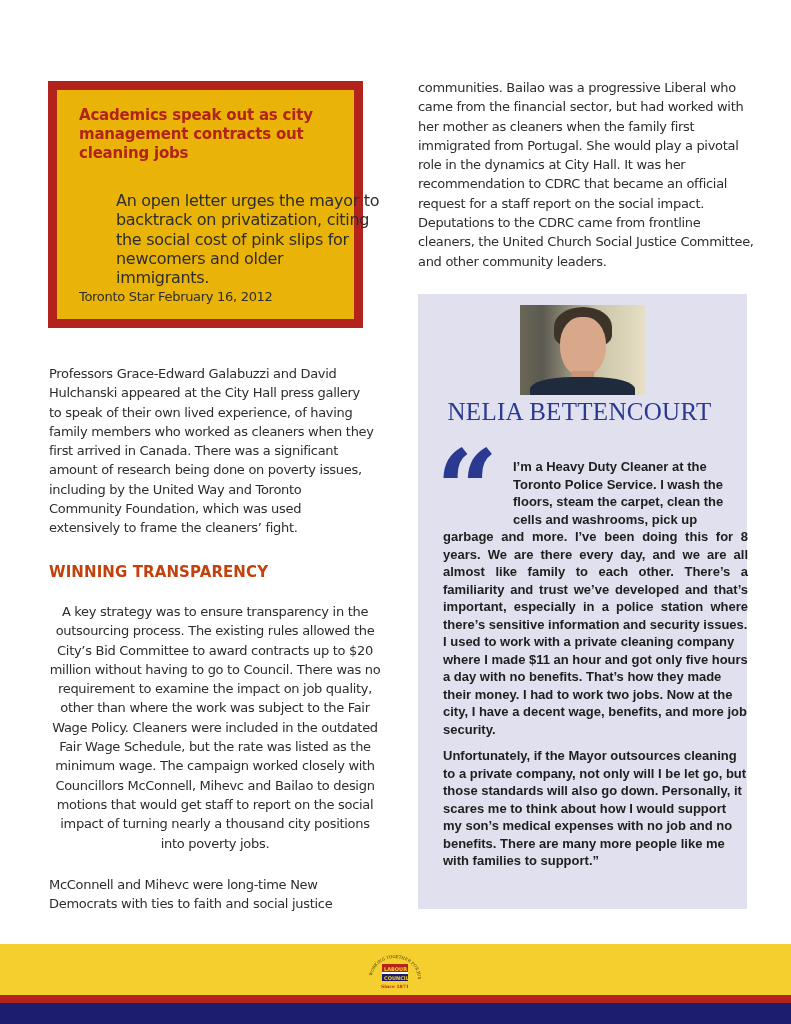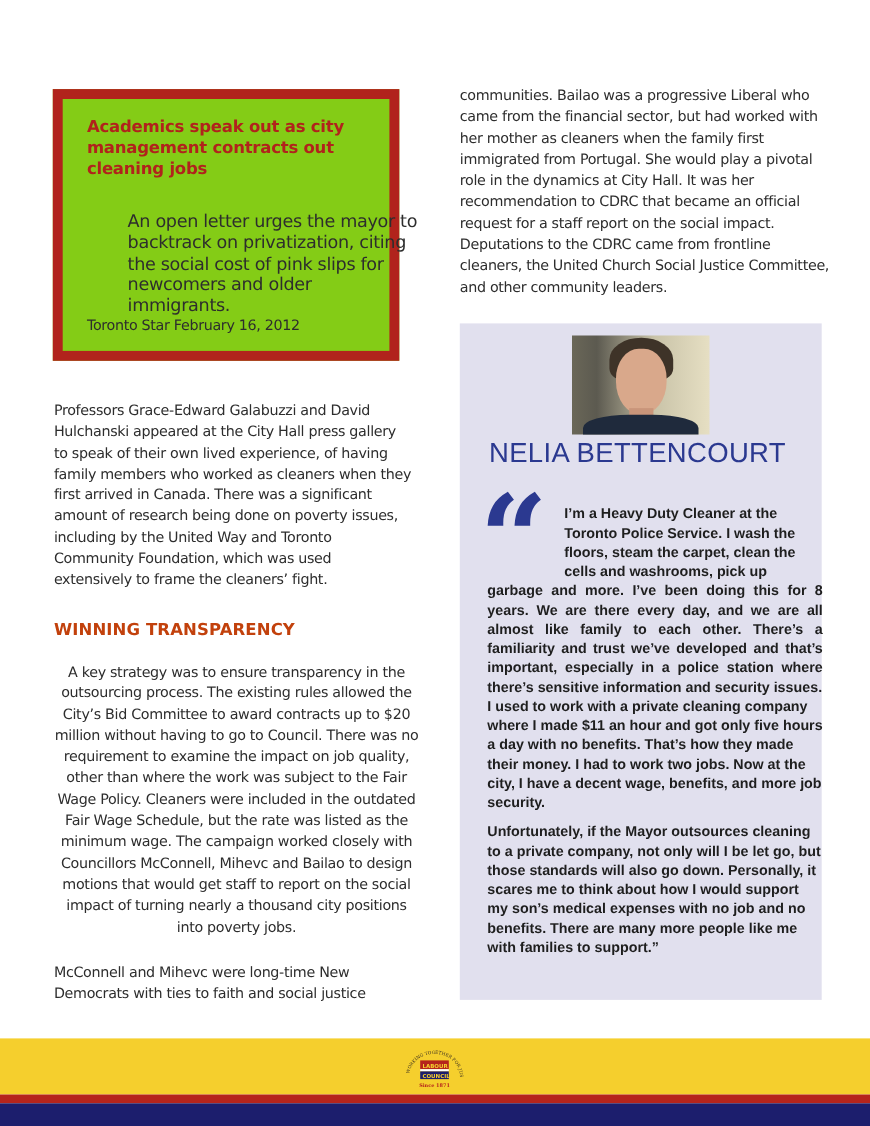--- a/index.html
+++ b/index.html
@@ -4,21 +4,21 @@
 <style>
   html, body { margin: 0; padding: 0; }
   body {
     width: 791px; height: 1024px; position: relative; overflow: hidden;
     background: #ffffff;
     font-family: "DejaVu Sans", sans-serif;
     color: #2a2a2a;
   }
   .callout {
     position: absolute; left: 48px; top: 81px; width: 297px; height: 229px;
-    border: 9px solid #b1231c; background: #84cc16;
+    border: 9px solid #b1231c; background: #eab308;
     padding: 0;
   }
   .callout-title {
     position: absolute; left: 22px; top: 16px; width: 260px;
     color: #b1231c; font-weight: bold; font-size: 15px; line-height: 19px;
     font-family: "DejaVu Sans", sans-serif; letter-spacing: -0.2px;
   }
   .callout-body {
     position: absolute; left: 22px; top: 101px; width: 265px;
     font-size: 16px; line-height: 19.3px; color: #2d2d2d; letter-spacing: -0.3px; margin-left: 37px;
@@ -57,21 +57,21 @@
     position: absolute; left: 10px; top: 72px; width: 105px; height: 30px;
     background: #1f2a3c; border-radius: 40% 40% 0 0;
   }
   .photo .neck {
     position: absolute; left: 52px; top: 66px; width: 22px; height: 14px;
     background: #c9957a;
   }
   .person-name {
     position: absolute; left: 0; top: 104px; width: 323px; text-align: center;
     color: #2b3990; font-size: 25px; letter-spacing: 0.3px;
-    font-family: Liberation Sans, sans-serif; font-weight: normal;
+    font-family: Liberation Serif, serif; font-weight: normal;
   }
   .quote-mark {
     position: absolute; left: 18px; top: 142px;
     color: #2b3990; font-size: 108px; line-height: 108px; font-weight: bold;
     font-family: "DejaVu Serif", serif;
   }
   .quote-text {
     position: absolute; font-family: "Liberation Sans", sans-serif;
     font-weight: bold; font-size: 13px; line-height: 17.5px;
     color: #1e1e1e;

